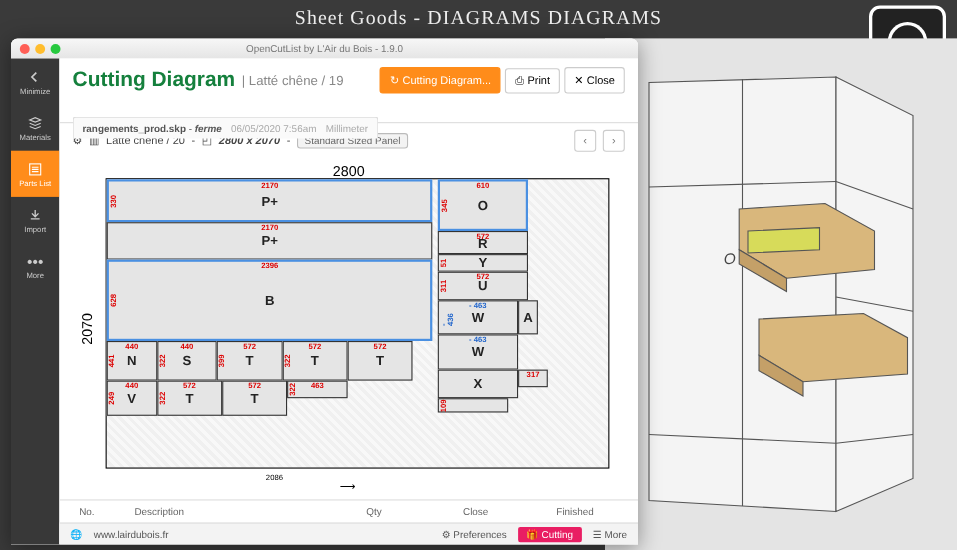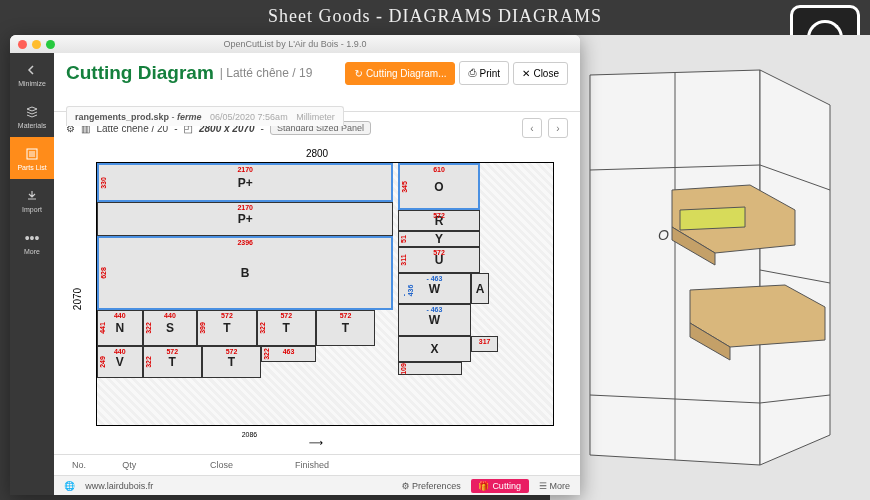--- a/index.html
+++ b/index.html
@@ -57,21 +57,21 @@
   .diagram { position: relative; width: 100%; height: 100%; }
   .panel-outer { position: absolute; left: 30px; top: 14px; right: 14px; bottom: 24px; border: 1px solid #000; background: repeating-linear-gradient(45deg, #f8f8f8 0 3px, #f0f0f0 3px 6px); }
   
   .cut { position: absolute; background: #e5e5e5; border: 1px solid #333; display: flex; align-items: center; justify-content: center; font-size: 11px; font-weight: bold; }
   .cut.hl { border: 2px solid #4a90e2; }
   .cut .clbl { font-size: 12px; font-weight: bold; color: #222; }
   .dim { position: absolute; font-size: 7px; color: #d00; font-weight: bold; }
   .dim.blue { color: #2266cc; }
   .dimv { writing-mode: vertical-rl; transform: rotate(180deg); }
   
-  .outerdim { position: absolute; font-size: 10px; color: #000; }
+  .outerdim { position: absolute; font-size: 13px; color: #000; }
   .arrow-indicator { position: absolute; bottom: 2px; left: 50%; transform: translateX(-50%); font-size: 10px; letter-spacing: 2px; }
   
   .table-head { display: flex; border-top: 1px solid #ddd; font-size: 9px; color: #666; padding: 3px 12px; }
   .table-head .col { padding: 2px 6px; }
   
   .footer { height: 20px; background: #f3f3f3; border-top: 1px solid #ddd; display: flex; align-items: center; gap: 10px; padding: 0 10px; font-size: 9px; color: #555; }
   .footer .spacer { flex: 1; }
   .footer .sponsor { background: #e91e63; color: #fff; padding: 2px 8px; border-radius: 2px; font-size: 9px; }
 </style>
 </head>
@@ -306,20 +306,21 @@
                 <span class="dim dimv" style="left: 1px; top: 50%; transform: translateY(-50%) rotate(180deg);">109</span>
               </div>
             </div>
           <div class="outerdim" style="bottom:12px; left:35%; font-size:7px">2086</div>
           <div class="arrow-indicator">⟶</div>
         </div>
       </div>
 
       <div class="table-head">
         <div class="col" style="width:10%">No.</div>
+        <div class="col" style="width:42%">Description</div>
         <div class="col" style="width:12%">Qty</div>
         <div class="col" style="width:18%;text-align:center">Close</div>
         <div class="col" style="width:18%;text-align:center">Finished</div>
       </div>
 
       <div class="footer">
         <span>🌐</span>
         <span style="cursor:pointer">www.lairdubois.fr</span>
         <span class="spacer"></span>
         <span style="cursor:pointer"><span>⚙</span> <span>Preferences</span></span>

